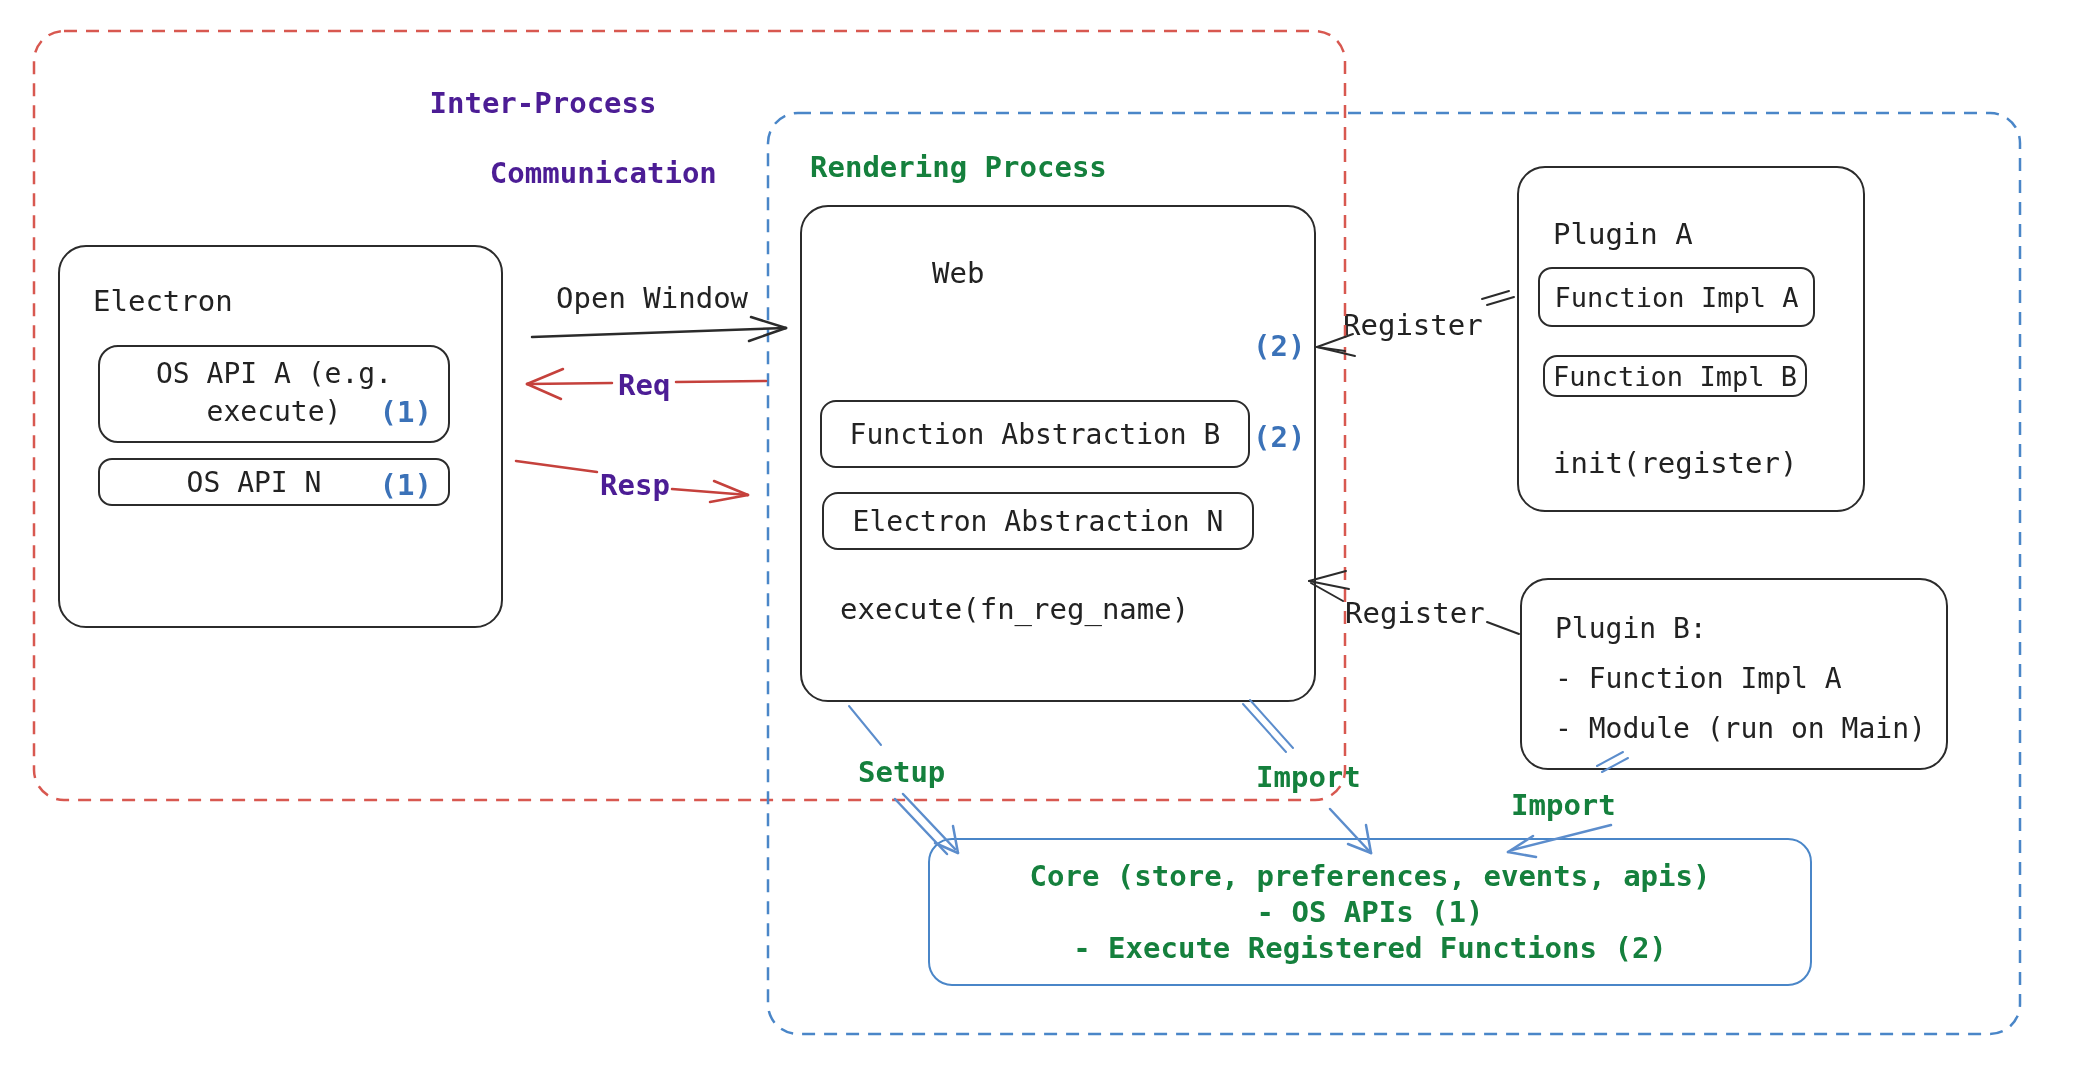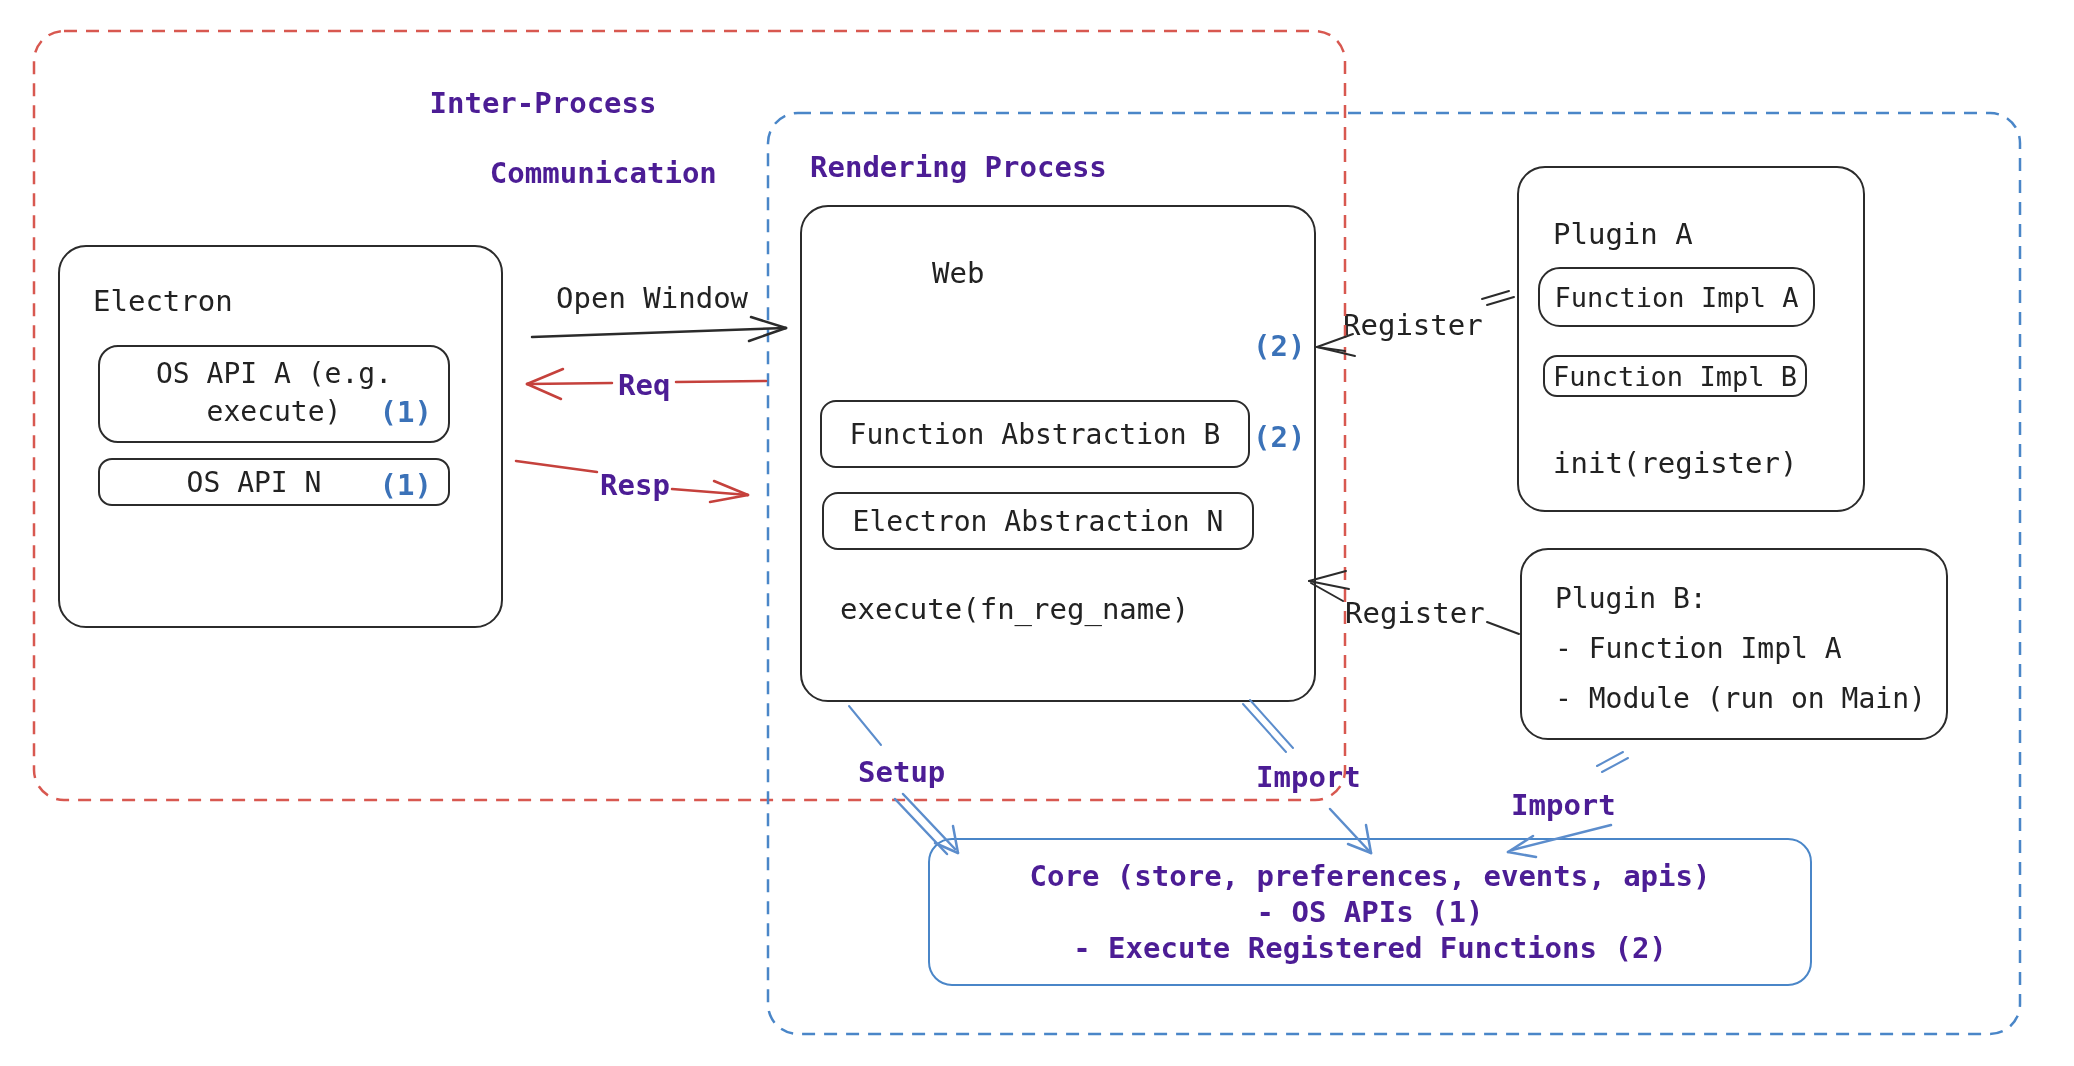--- a/index.html
+++ b/index.html
@@ -4,21 +4,21 @@
 <style>
   html,body{margin:0;padding:0;background:#ffffff;}
   #canvas{position:relative;width:2074px;height:1066px;background:#ffffff;overflow:hidden;
           font-family:"DejaVu Sans Mono","Liberation Mono",monospace;}
   .box{position:absolute;border:2.5px solid #2b2b2b;background:transparent;box-sizing:border-box;}
   .flexc{display:flex;align-items:center;justify-content:center;}
   .lbl{position:absolute;font-size:29px;line-height:35px;color:#222222;white-space:pre;}
   .inlbl{font-size:28px;color:#222222;white-space:pre;}
   .sm{font-size:27px;}
   .red{color:#4c1d95;font-weight:bold;}
-  .blue{color:#4c1d95;font-weight:bold;}
+  .blue{color:#15803d;font-weight:bold;}
   .badge{position:absolute;font-size:29px;font-weight:bold;color:#3b72b8;white-space:pre;}
   .ctr{text-align:center;}
   svg{position:absolute;left:0;top:0;pointer-events:none;}
 </style>
 </head>
 <body>
 
 <div id="canvas">
 
   <div class="lbl red ctr" style="left:420px;top:86px;width:246px;"><span>Inter-Process</span><br>
@@ -52,29 +52,29 @@
 
   <div class="box flexc" style="left:822px;top:492px;width:432px;height:58px;border-radius:16px;">
     <span class="inlbl">Electron Abstraction N</span>
   </div>
 
   <div class="lbl" style="left:840px;top:592px;">execute(fn_reg_name)</div>
 
   <div class="box" style="left:1517px;top:166px;width:348px;height:346px;border-radius:28px;"></div>
   <div class="lbl" style="left:1553px;top:217px;">Plugin A</div>
 
-  <div class="box flexc" style="left:1538px;top:267px;width:277px;height:60px;border-radius:22px;">
+  <div class="box flexc" style="left:1538px;top:267px;width:277px;height:60px;border-radius:14px;">
     <span class="inlbl sm">Function Impl A</span>
   </div>
   <div class="box flexc" style="left:1543px;top:355px;width:264px;height:42px;border-radius:14px;">
     <span class="inlbl sm">Function Impl B</span>
   </div>
   <div class="lbl" style="left:1553px;top:446px;">init(register)</div>
 
-  <div class="box" style="left:1520px;top:548px;width:428px;height:192px;border-radius:28px;">
+  <div class="box" style="left:1520px;top:578px;width:428px;height:192px;border-radius:28px;">
     <div style="position:absolute;left:33px;top:24px;">
       <div class="inlbl" style="line-height:50px;">Plugin B:</div>
       <div class="inlbl" style="line-height:50px;">- Function Impl A</div>
       <div class="inlbl" style="line-height:50px;">- Module (run on Main)</div>
     </div>
   </div>
 
   <div class="box" style="left:928px;top:838px;width:884px;height:148px;border-radius:24px;border-color:#4a86c8;border-width:2px;">
     <div class="blue ctr" style="position:absolute;left:0;right:0;top:50%;transform:translateY(-50%);font-size:29px;line-height:36px;">
       <div>Core (store, preferences, events, apis)</div>

